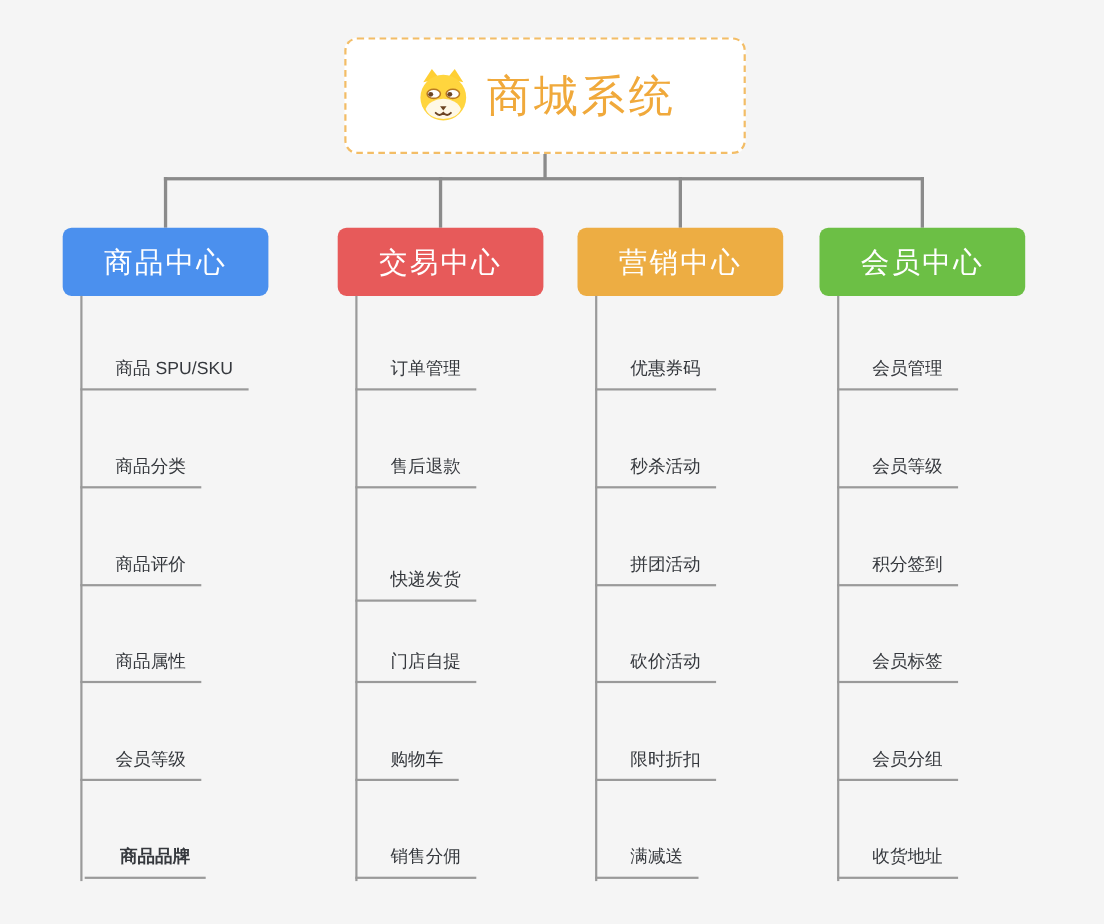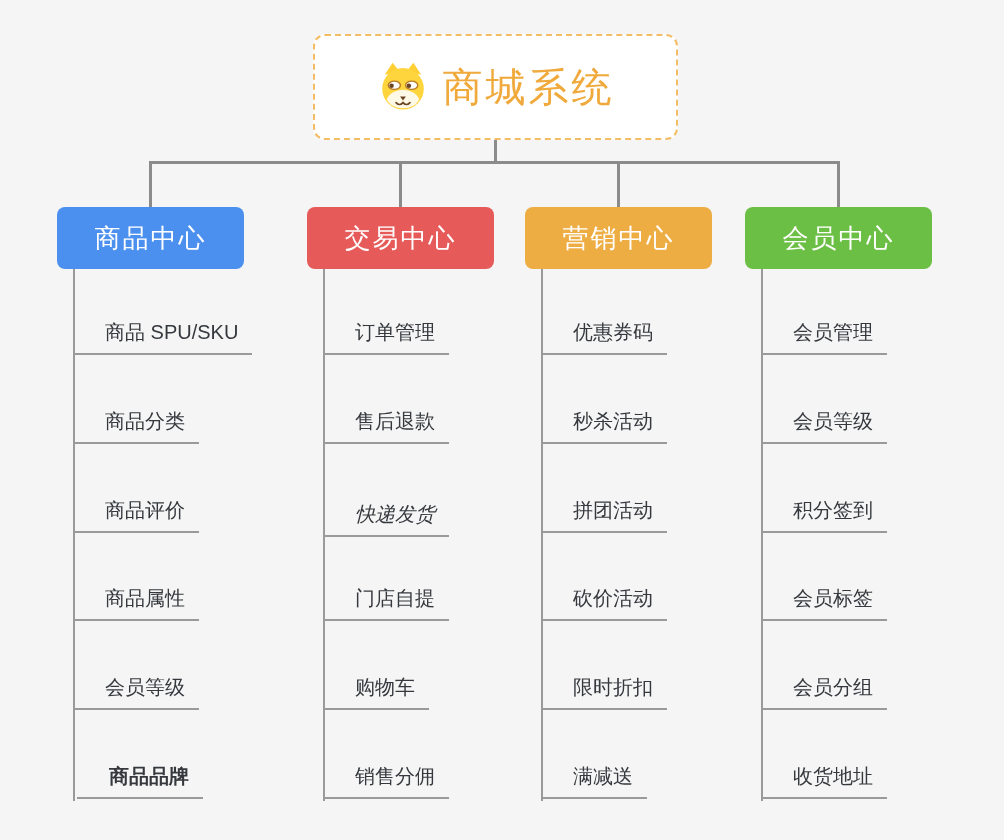--- a/index.html
+++ b/index.html
@@ -83,21 +83,21 @@
     left: 16px;
     height: 44px;
     box-sizing: border-box;
     display: flex;
     align-items: flex-end;
     padding: 0 14px 7px 32px;
     border-bottom: 2px solid #9a9a9a;
     width: max-content;
   }
   .child-item span {
-    font-size: 20px;
+    font-size: 16px;
     color: #35383d;
     white-space: nowrap;
     margin-top: 16px;
   }
 </style>
 </head>
 <body>
 
 <div id="canvas">
 
@@ -151,21 +151,21 @@
       </div>
       <div class="branch-col" style="left: 307px;">
     <div class="branch-box" style="background: rgb(231, 90, 90);">交易中心</div>
     <div class="trunk" style="top: 62px; height: 532px;"></div>
   <div class="child-item" style="left: 16px; top: 104px;">
           <span>订单管理</span>
         </div>
         <div class="child-item" style="left: 16px; top: 193px;">
           <span>售后退款</span>
         </div>
-        <div class="child-item" style="left: 16px; top: 286px; font-style: italic;">
+        <div class="child-item" style="left: 16px; top: 296px;">
           <span>快递发货</span>
         </div>
         <div class="child-item" style="left: 16px; top: 370px;">
           <span>门店自提</span>
         </div>
         <div class="child-item" style="left: 16px; top: 459px;">
           <span>购物车</span>
         </div>
         <div class="child-item" style="left: 16px; top: 548px; justify-content: center;">
           <span>销售分佣</span>

